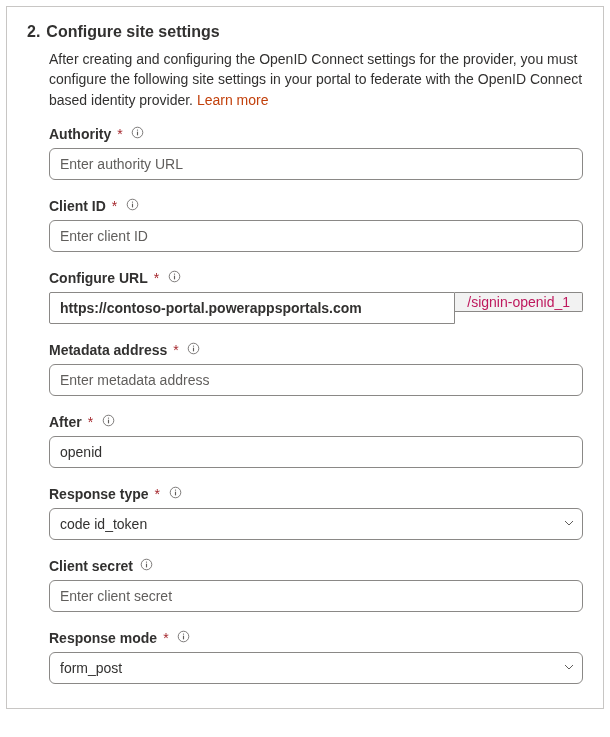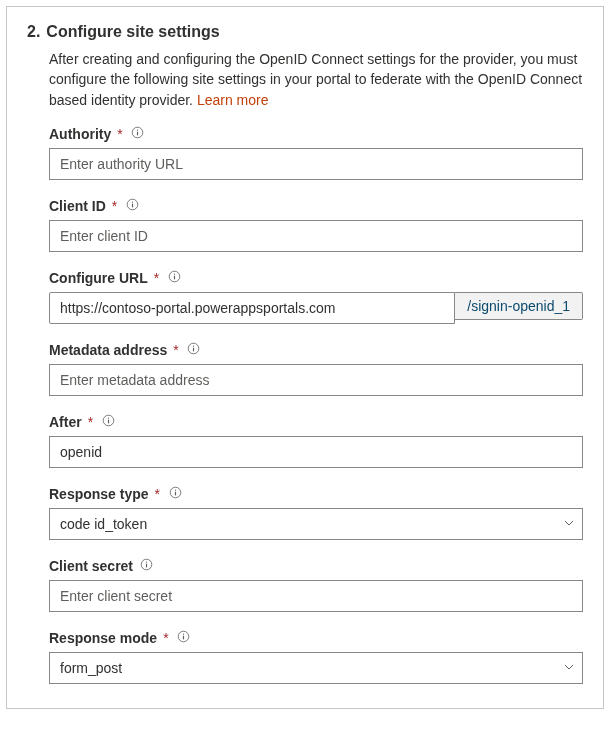--- a/index.html
+++ b/index.html
@@ -66,46 +66,47 @@
     justify-content: center;
     width: 14px;
     height: 14px;
     margin-left: 2px;
     color: #605e5c;
   }
   .input {
     width: 100%;
     height: 32px;
     border: 1px solid #8a8886;
-    border-radius: 0;
+    border-radius: 6px;
     padding: 0 10px;
     font-family: inherit;
     font-size: 14px;
     color: #323130;
     background: #fff;
     outline: none;
   }
   .input::placeholder { color: #605e5c; }
   .input-group {
     display: flex;
     width: 100%;
   }
   .input-group .input {
     flex: 1;
     border-radius: 2px 0 0 2px;
+    font-weight: bold;
   }
   .addon {
     display: flex;
     align-items: center;
-    height: 28px;
+    height: 20px;
     padding: 0 12px;
     border: 1px solid #8a8886;
     border-left: none;
     background: #f2f2f2;
-    color: #0c4a6e;
+    color: #be185d;
     font-size: 14px;
     border-radius: 0 2px 2px 0;
     white-space: nowrap;
   }
   .select {
     position: relative;
     width: 100%;
   }
   .select .input {
     padding-right: 32px;

